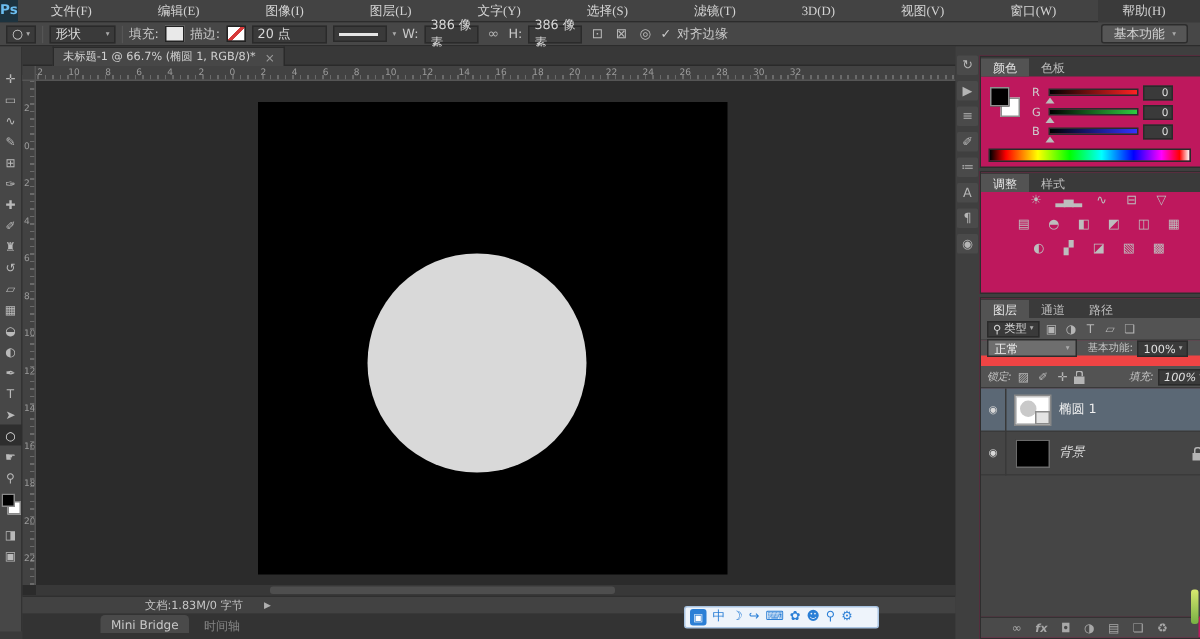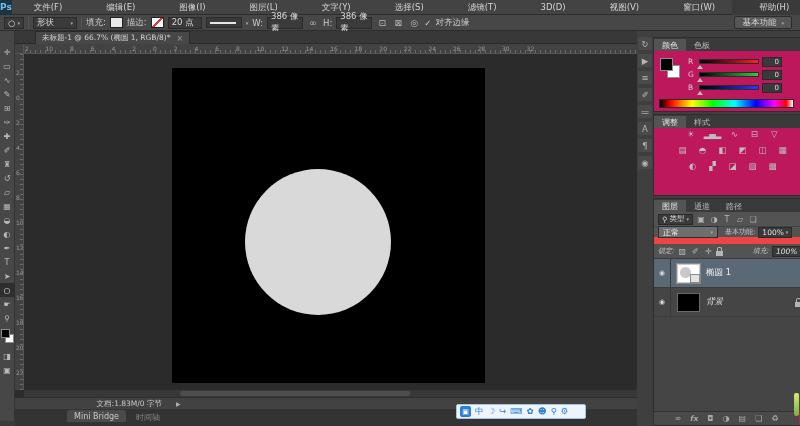--- a/index.html
+++ b/index.html
@@ -8,21 +8,21 @@
     width:800px; height:426px; position:relative; overflow:hidden;
     background:#3a3a3a; font-family:"DejaVu Sans", sans-serif; color:#cccccc;
     -webkit-user-select:none; user-select:none;
   }
 
   
   .menubar { position:absolute; left:0; top:0; width:732px; height:15px;
     background:#434343; border-bottom:1px solid #2c2c2c; display:flex; align-items:center; }
   .ps-logo { width:24px; height:15px; background:#1d333f; color:#6cbef0; font-size:9px;
     font-weight:bold; display:flex; align-items:center; justify-content:center; }
-  .menu-item { font-size:8.5px; color:#d4d4d4; padding:0 22px; line-height:14px; white-space:nowrap; }
+  .menu-item { font-size:8.5px; color:#d4d4d4; padding:0 22px; line-height:14px; white-space:nowrap;font-family:Liberation Serif, serif; }
 
   
   .optionsbar { position:absolute; left:0; top:15px; width:800px; height:16px;
     background:#474747; border-bottom:1px solid #2c2c2c; display:flex; align-items:center;
     font-size:8.5px; padding:0 4px; gap:4px; }
   .opt-sep { width:1px; height:12px; background:#383838; border-right:1px solid #555; }
   .opt-well { background:#3a3a3a; border:1px solid #2a2a2a; height:12px; display:flex;
     align-items:center; padding:0 3px; gap:2px; color:#d8d8d8; }
   .opt-label { color:#c9c9c9; white-space:nowrap; }
   .swatch { width:13px; height:11px; border:1px solid #222; background:#e9e9e9; }
@@ -199,21 +199,21 @@
   <div class="opt-sep"></div>
   <div class="opt-well" style="width:44px">
     <span>形状</span>
     <span class="caret" style="margin-left:auto">▾</span>
   </div>
   <div class="opt-sep"></div>
   <span class="opt-label">填充:</span>
   <div class="swatch"></div>
   <span class="opt-label">描边:</span>
   <div class="swatch none"></div>
-  <div class="opt-well" style="width:34px">
+  <div class="opt-well" style="width:50px">
     <span>20 点</span>
   </div>
   <div class="stroke-style-box"></div>
   <span class="caret">▾</span>
   <span class="opt-label">W:</span>
   <div class="opt-well" style="width:36px">
     <span>386 像素</span>
   </div>
   <span class="opt-icon">∞</span>
   <span class="opt-label">H:</span>

